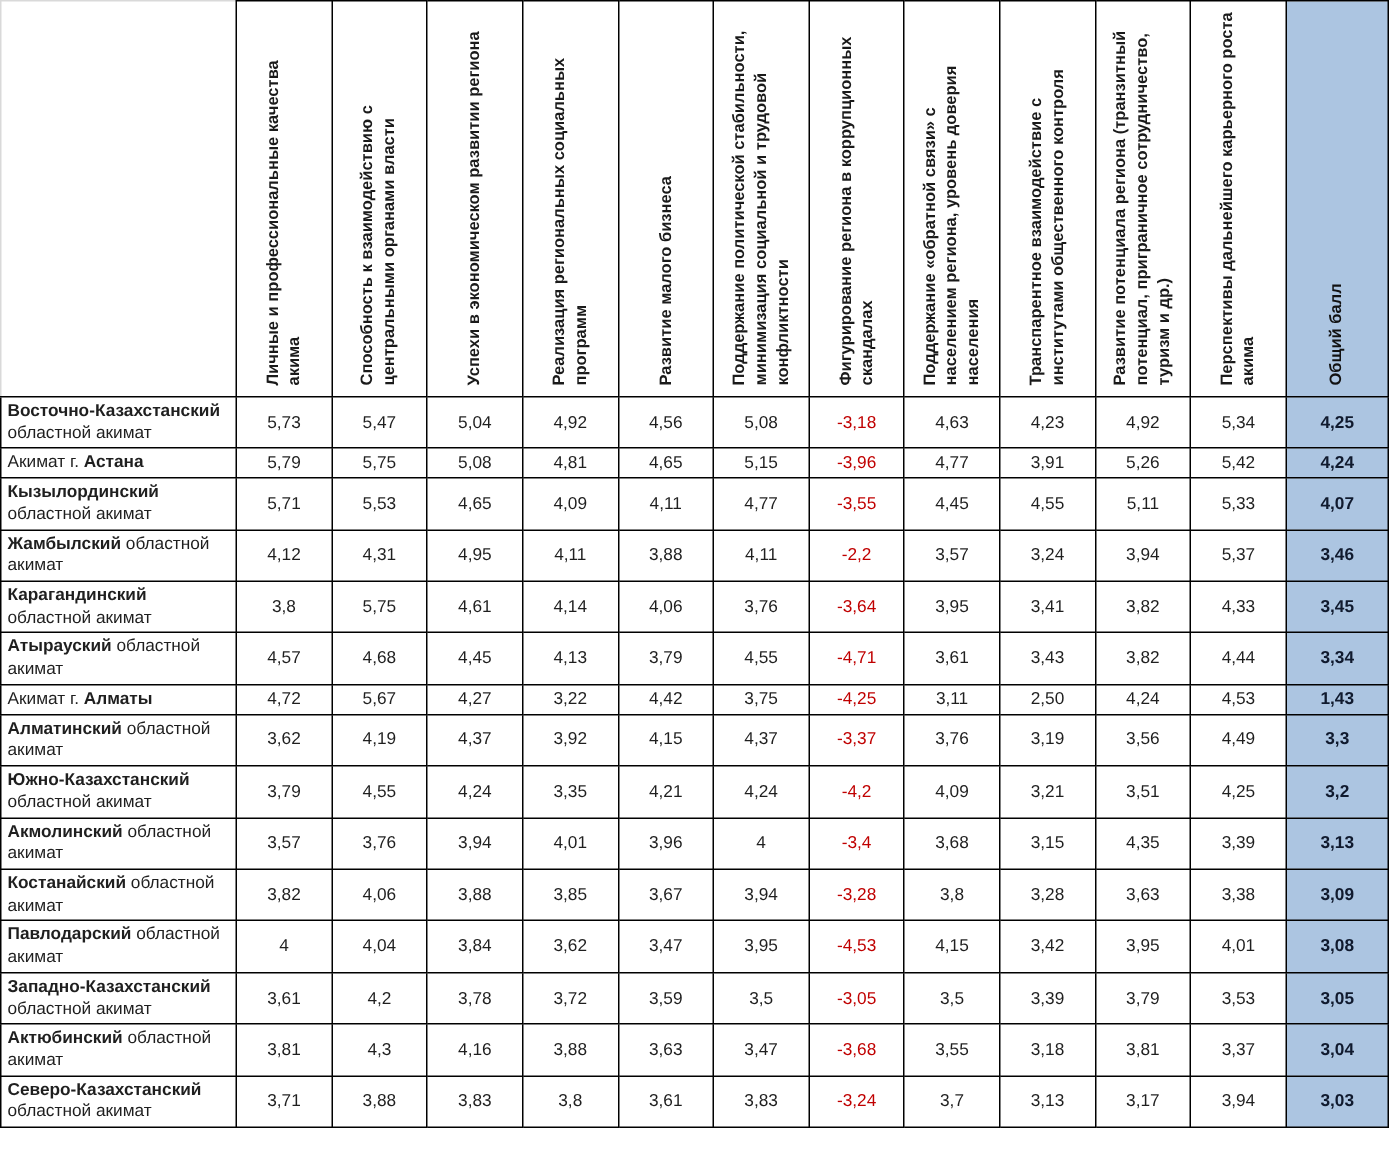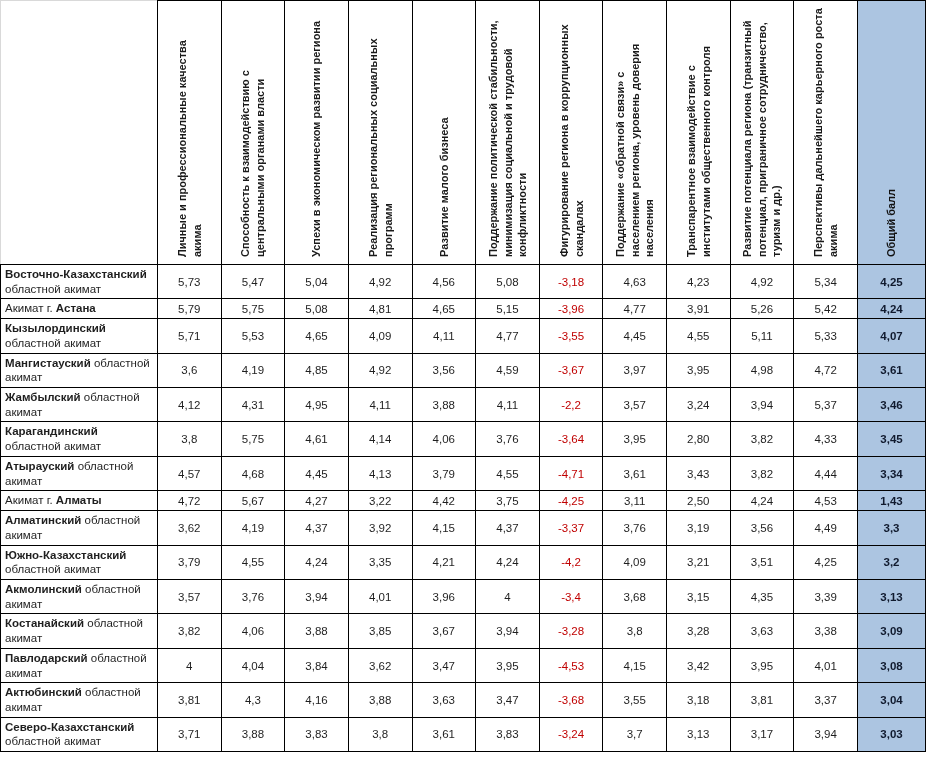--- a/index.html
+++ b/index.html
@@ -170,35 +170,20 @@
           <td class="num">4,11</td>
           <td class="num">4,77</td>
           <td class="num neg">-3,55</td>
           <td class="num">4,45</td>
           <td class="num">4,55</td>
           <td class="num">5,11</td>
           <td class="num">5,33</td>
           <td class="totalcell">4,07</td>
         </tr>
         <tr>
-          <th class="rowlabel"><span class="b">Мангистауский</span> <span>областной акимат</span></th>
-          <td class="num">3,6</td>
-          <td class="num">4,19</td>
-          <td class="num">4,85</td>
-          <td class="num">4,92</td>
-          <td class="num">3,56</td>
-          <td class="num">4,59</td>
-          <td class="num neg">-3,67</td>
-          <td class="num">3,97</td>
-          <td class="num">3,95</td>
-          <td class="num">4,98</td>
-          <td class="num">4,72</td>
-          <td class="totalcell">3,61</td>
-        </tr>
-        <tr>
           <th class="rowlabel"><span class="b">Жамбылский</span> <span>областной акимат</span></th>
           <td class="num">4,12</td>
           <td class="num">4,31</td>
           <td class="num">4,95</td>
           <td class="num">4,11</td>
           <td class="num">3,88</td>
           <td class="num">4,11</td>
           <td class="num neg">-2,2</td>
           <td class="num">3,57</td>
           <td class="num">3,24</td>
@@ -209,21 +194,21 @@
         <tr>
           <th class="rowlabel"><span class="b">Карагандинский</span> <span>областной акимат</span></th>
           <td class="num">3,8</td>
           <td class="num">5,75</td>
           <td class="num">4,61</td>
           <td class="num">4,14</td>
           <td class="num">4,06</td>
           <td class="num">3,76</td>
           <td class="num neg">-3,64</td>
           <td class="num">3,95</td>
-          <td class="num">2,80</td>
+          <td class="num">3,41</td>
           <td class="num">3,82</td>
           <td class="num">4,33</td>
           <td class="totalcell">3,45</td>
         </tr>
         <tr>
           <th class="rowlabel"><span class="b">Атырауский</span> <span>областной акимат</span></th>
           <td class="num">4,57</td>
           <td class="num">4,68</td>
           <td class="num">4,45</td>
           <td class="num">4,13</td>
@@ -320,20 +305,35 @@
           <td class="num">3,47</td>
           <td class="num">3,95</td>
           <td class="num neg">-4,53</td>
           <td class="num">4,15</td>
           <td class="num">3,42</td>
           <td class="num">3,95</td>
           <td class="num">4,01</td>
           <td class="totalcell">3,08</td>
         </tr>
         <tr>
+          <th class="rowlabel"><span class="b">Западно-Казахстанский</span> <span>областной акимат</span></th>
+          <td class="num">3,61</td>
+          <td class="num">4,2</td>
+          <td class="num">3,78</td>
+          <td class="num">3,72</td>
+          <td class="num">3,59</td>
+          <td class="num">3,5</td>
+          <td class="num neg">-3,05</td>
+          <td class="num">3,5</td>
+          <td class="num">3,39</td>
+          <td class="num">3,79</td>
+          <td class="num">3,53</td>
+          <td class="totalcell">3,05</td>
+        </tr>
+        <tr>
           <th class="rowlabel"><span class="b">Актюбинский</span> <span>областной акимат</span></th>
           <td class="num">3,81</td>
           <td class="num">4,3</td>
           <td class="num">4,16</td>
           <td class="num">3,88</td>
           <td class="num">3,63</td>
           <td class="num">3,47</td>
           <td class="num neg">-3,68</td>
           <td class="num">3,55</td>
           <td class="num">3,18</td>

